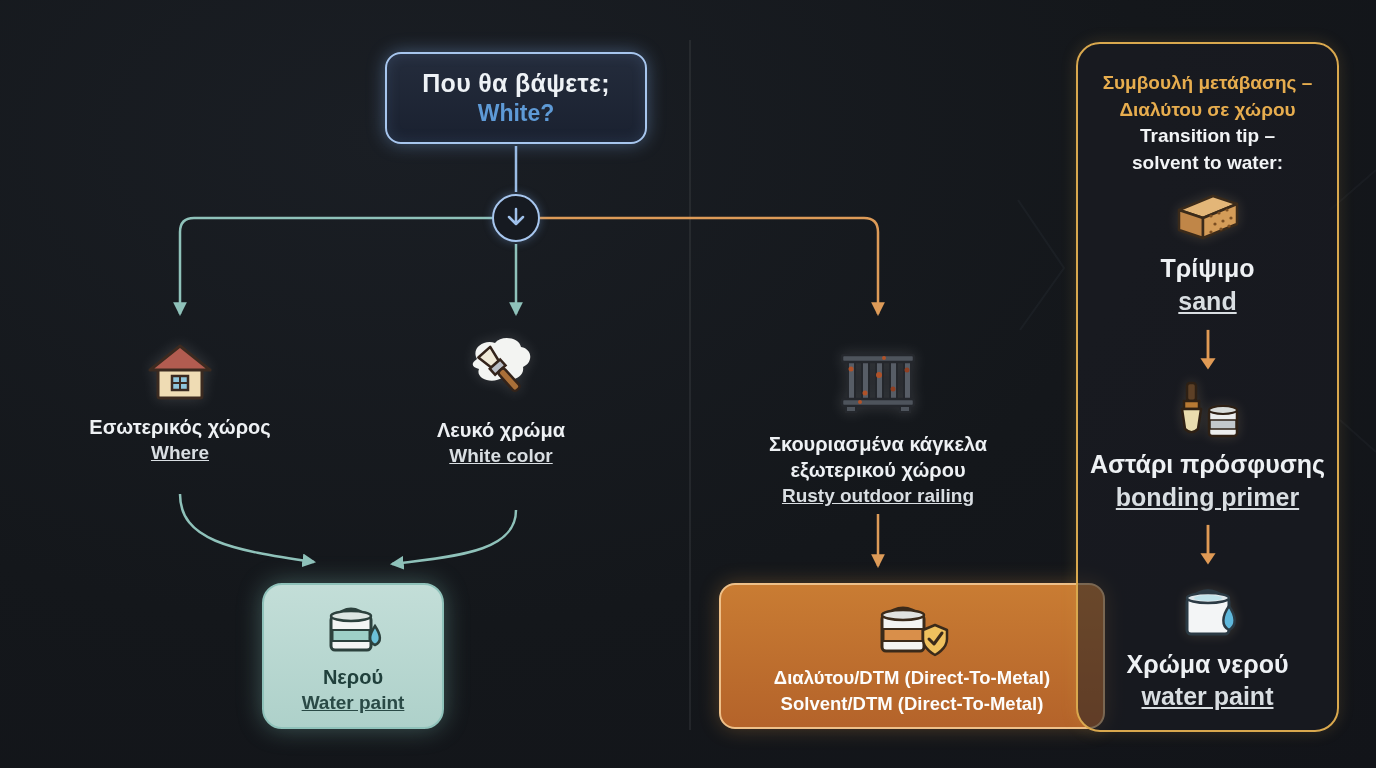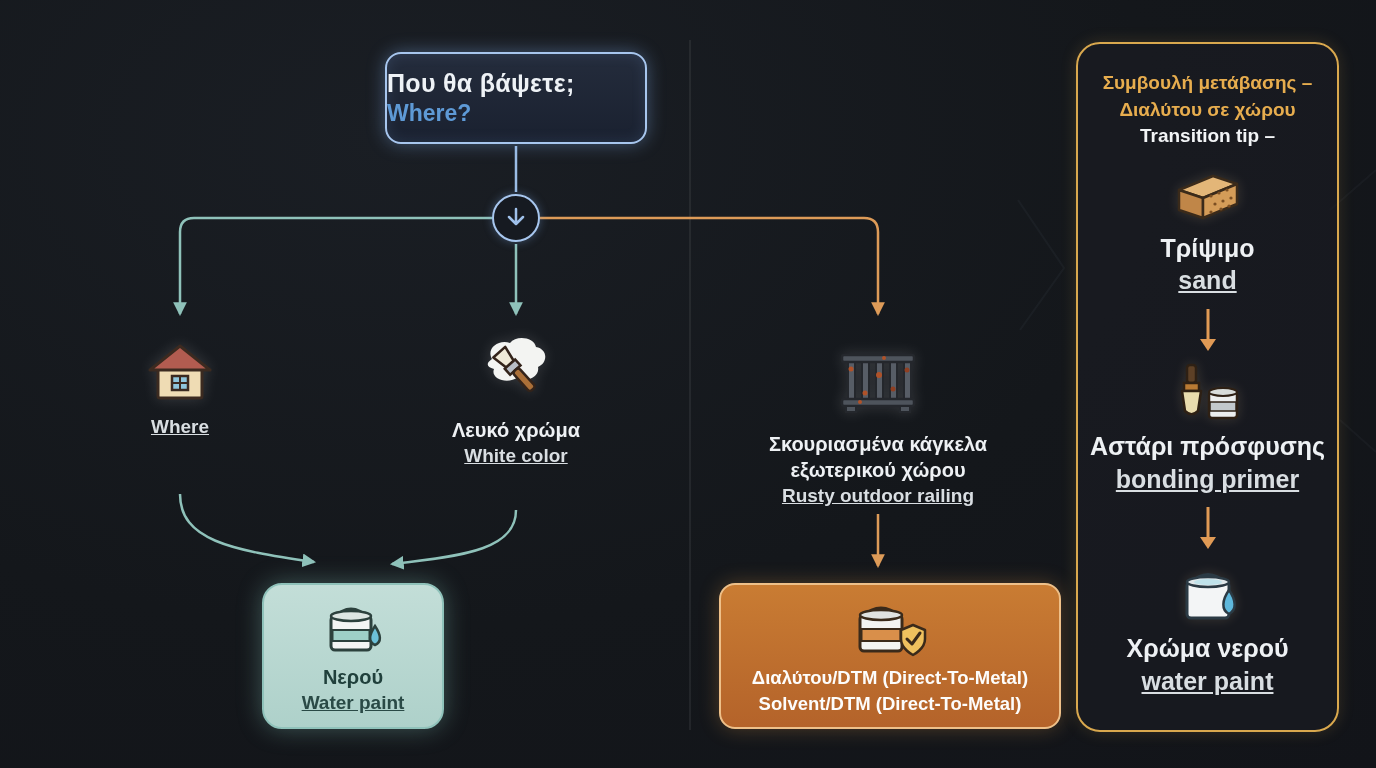--- a/index.html
+++ b/index.html
@@ -6,21 +6,21 @@
   html, body { margin: 0; padding: 0; background: #0f1114; }
   .canvas {
     position: relative; width: 1376px; height: 768px; overflow: hidden;
     background: radial-gradient(ellipse at 28% 18%, #1a1e24 0%, #14171b 55%, #121419 100%);
     font-family: "Liberation Sans", sans-serif; color: #e8ebee;
   }
   .connectors { position: absolute; left: 0; top: 0; }
 
   .root-box {
     position: absolute; left: 385px; top: 52px; width: 262px; height: 92px;
-    display: flex; flex-direction: column; align-items: flex-start; justify-content: center; gap: 2px;
+    display: flex; flex-direction: column; align-items: center; justify-content: center; gap: 2px;
     border: 2.5px solid #a7c6ee; border-radius: 16px;
     background: linear-gradient(180deg, #242c3c 0%, #1a2130 100%);
     box-shadow: 0 0 18px rgba(130,175,235,.40), inset 0 0 14px rgba(130,175,235,.15);
   }
   .q-gr { font-size: 25px; font-weight: bold; color: #eef2f6; letter-spacing: .3px; }
   .q-en { font-size: 23px; font-weight: bold; color: #5e9ad6; }
 
   .branch-circle {
     position: absolute; left: 492px; top: 194px; width: 48px; height: 48px; border-radius: 50%;
     border: 2.5px solid #a7c6ee; background: #161a21;
@@ -36,37 +36,37 @@
   .result-box { position: absolute; display: flex; flex-direction: column; align-items: center; justify-content: center; }
   .water-box {
     left: 262px; top: 583px; width: 182px; height: 146px; gap: 0px;
     background: linear-gradient(180deg, #c3ded8 0%, #aed1ca 100%);
     border: 2px solid #8fc2ba; border-radius: 20px;
     box-shadow: 0 0 24px rgba(140,205,195,.35);
   }
   .water-box .lbl-gr { color: #20403c; }
   .water-box .lbl-en { color: #2a4a46; }
   .solvent-box {
-    left: 719px; top: 583px; width: 342px; height: 146px; gap: 0px;
+    left: 719px; top: 583px; width: 386px; height: 146px; gap: 0px;
     background: linear-gradient(180deg, #c97c33 0%, #b4632a 100%);
     border: 2px solid #eec089; border-radius: 16px;
     box-shadow: 0 0 20px rgba(220,150,70,.30);
   }
   .solvent-line { font-size: 18.5px; font-weight: bold; color: #fdfdfc; line-height: 1.4; }
   .result-box .icon { margin-bottom: 6px; }
 
   .tip-panel {
     position: absolute; left: 1076px; top: 42px; width: 263px; height: 690px;
     border: 2.5px solid #d9a84e; border-radius: 24px;
     background: rgba(28,30,36,.55);
     box-shadow: 0 0 16px rgba(217,168,78,.18);
     display: flex; flex-direction: column; align-items: center;
     padding: 26px 10px 16px;
   }
-  .tip-title { text-align: center; font-size: 19px; font-weight: bold; line-height: 1.4; margin-bottom: 18px; }
+  .tip-title { text-align: center; font-size: 19px; font-weight: bold; line-height: 1.4; margin-bottom: 12px; }
   .tip-title .gold { color: #e7ad4e; }
   .tip-title .white { color: #f2f4f6; }
   .tip-step { display: flex; flex-direction: column; align-items: center; text-align: center; }
   .tip-step .icon { margin-bottom: 6px; filter: drop-shadow(0 0 6px rgba(255,220,160,.15)); }
   .tip-step .lbl-gr, .tip-step .lbl-en { font-size: 25px; }
   .tip-arrow { margin: 9px 0; }
   .glow-teal { filter: drop-shadow(0 0 9px rgba(110,200,230,.55)); }
 </style>
 </head>
 <body>
@@ -89,41 +89,42 @@
     <path d="M492,218 L194,218 Q180,218 180,232 L180,314" fill="none" stroke="#8fc2ba" stroke-width="2.5" marker-end="url(#mTeal)"></path>
     <path d="M516,244 L516,314" fill="none" stroke="#8fc2ba" stroke-width="2.5" marker-end="url(#mTeal)"></path>
     <path d="M540,218 L864,218 Q878,218 878,232 L878,314" fill="none" stroke="#dd9b58" stroke-width="2.5" marker-end="url(#mOrange)"></path>
     <path d="M180,494 C180,540 230,550 314,562" fill="none" stroke="#8fc2ba" stroke-width="2.5" marker-end="url(#mTeal)"></path>
     <path d="M516,510 C516,548 468,556 392,564" fill="none" stroke="#8fc2ba" stroke-width="2.5" marker-end="url(#mTeal)"></path>
     <path d="M878,514 L878,566" fill="none" stroke="#dd9b58" stroke-width="2.5" marker-end="url(#mOrange)"></path>
   </svg>
 
   <div class="root-box">
     <div class="q-gr">Που θα βάψετε;</div>
-    <div class="q-en">Where?</div>
+    <div class="q-en">White?</div>
   </div>
 
   <div class="branch-circle">
     <svg width="20" height="22" viewBox="0 0 20 22">
       <path d="M10,2 L10,16 M3,10 L10,17 L17,10" stroke="#9fc0ea" stroke-width="2.5" fill="none" stroke-linecap="round" stroke-linejoin="round"></path>
     </svg>
   </div>
 
   <div class="node" style="left:88px; top:338px; width:184px;">
     <svg class="icon" width="76" height="66" viewBox="0 0 76 66">
       <rect x="16" y="30" width="44" height="30" rx="2" fill="#efdcb4" stroke="#3b2a20" stroke-width="3"></rect>
       <path d="M8,32 L38,8 L68,32 Z" fill="#b25c50" stroke="#3b2a20" stroke-width="3" stroke-linejoin="round"></path>
       <rect x="30" y="38" width="16" height="14" fill="#8fc6dc" stroke="#3b2a20" stroke-width="2.5"></rect>
       <line x1="38" y1="38" x2="38" y2="52" stroke="#3b2a20" stroke-width="2"></line>
       <line x1="30" y1="45" x2="46" y2="45" stroke="#3b2a20" stroke-width="2"></line>
     </svg>
+    <div class="lbl-gr">Εσωτερικός χώρος</div>
     <div class="lbl-en">Where</div>
   </div>
 
-  <div class="node" style="left:424px; top:333px; width:184px;">
+  <div class="node" style="left:409px; top:333px; width:184px;">
     <svg class="icon" width="76" height="74" viewBox="0 0 76 74">
       <path d="M14,26 C8,16 20,6 32,10 C38,2 56,4 58,14 C70,16 70,30 60,34 C62,44 48,50 40,44 C30,52 12,46 16,36 C8,34 8,30 14,26 Z" fill="#f3f4f2"></path>
       <g transform="rotate(-42 40 40)">
         <path d="M32,12 L48,12 L45,28 L35,28 Z" fill="#f0ead8" stroke="#33231a" stroke-width="2.5" stroke-linejoin="round"></path>
         <rect x="33" y="28" width="14" height="8" fill="#b9bec6" stroke="#33231a" stroke-width="2.5"></rect>
         <rect x="36" y="36" width="8" height="26" rx="3" fill="#aa6f38" stroke="#33231a" stroke-width="2.5"></rect>
       </g>
     </svg>
     <div class="lbl-gr">Λευκό χρώμα</div>
     <div class="lbl-en">White color</div>
@@ -176,20 +177,21 @@
     </svg>
     <div class="solvent-line">Διαλύτου/DTM (Direct-To-Metal)</div>
     <div class="solvent-line">Solvent/DTM (Direct-To-Metal)</div>
   </div>
 
   <div class="tip-panel">
     <div class="tip-title">
       <div class="gold">Συμβουλή μετάβασης –</div>
       <div class="gold">Διαλύτου σε χώρου</div>
       <div class="white">Transition tip –</div>
+      <div class="white">solvent to water:</div>
     </div>
 
     <div class="tip-step">
       <svg class="icon" width="74" height="58" viewBox="0 0 74 58">
         <polygon points="8,22 42,8 66,16 32,30" fill="#e3b678" stroke="#3a2a1a" stroke-width="2.5" stroke-linejoin="round"></polygon>
         <polygon points="8,22 32,30 32,50 8,42" fill="#c08648" stroke="#3a2a1a" stroke-width="2.5" stroke-linejoin="round"></polygon>
         <polygon points="32,30 66,16 66,36 32,50" fill="#d49c58" stroke="#3a2a1a" stroke-width="2.5" stroke-linejoin="round"></polygon>
         <circle cx="40" cy="28" r="1.6" fill="#7a4e22"></circle>
           <circle cx="48" cy="25" r="1.6" fill="#7a4e22"></circle>
         <circle cx="56" cy="22" r="1.6" fill="#7a4e22"></circle>

